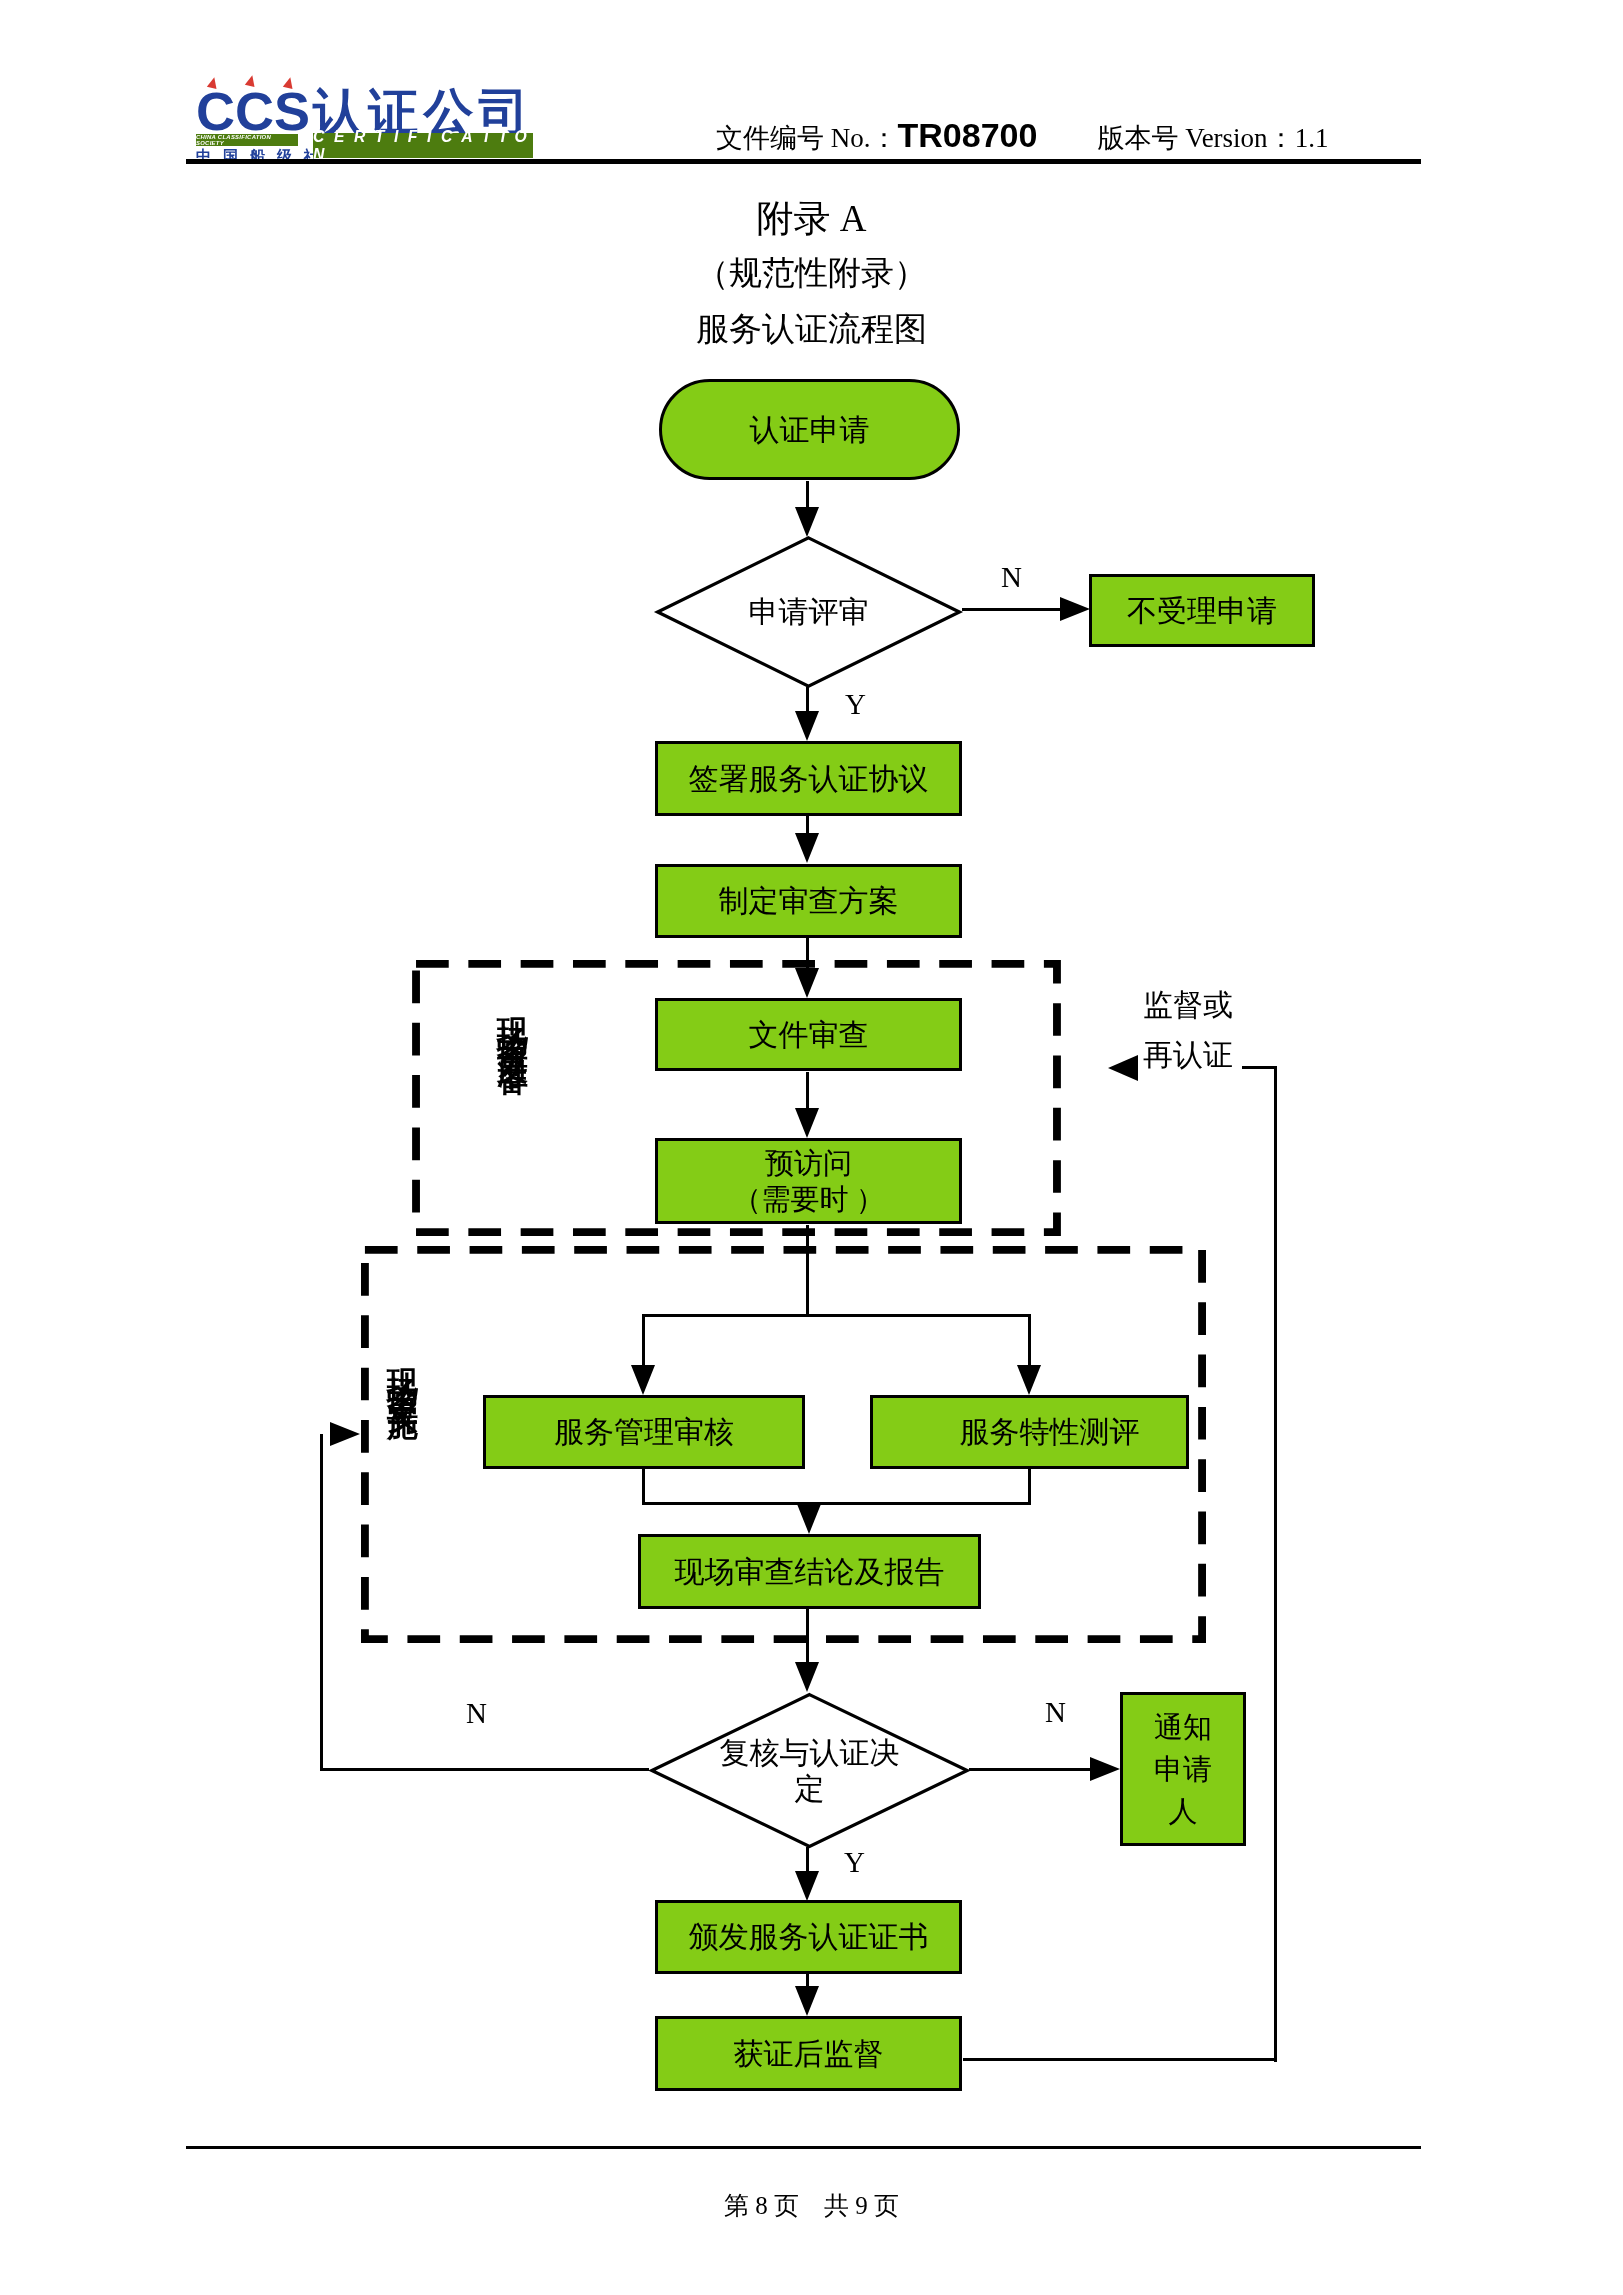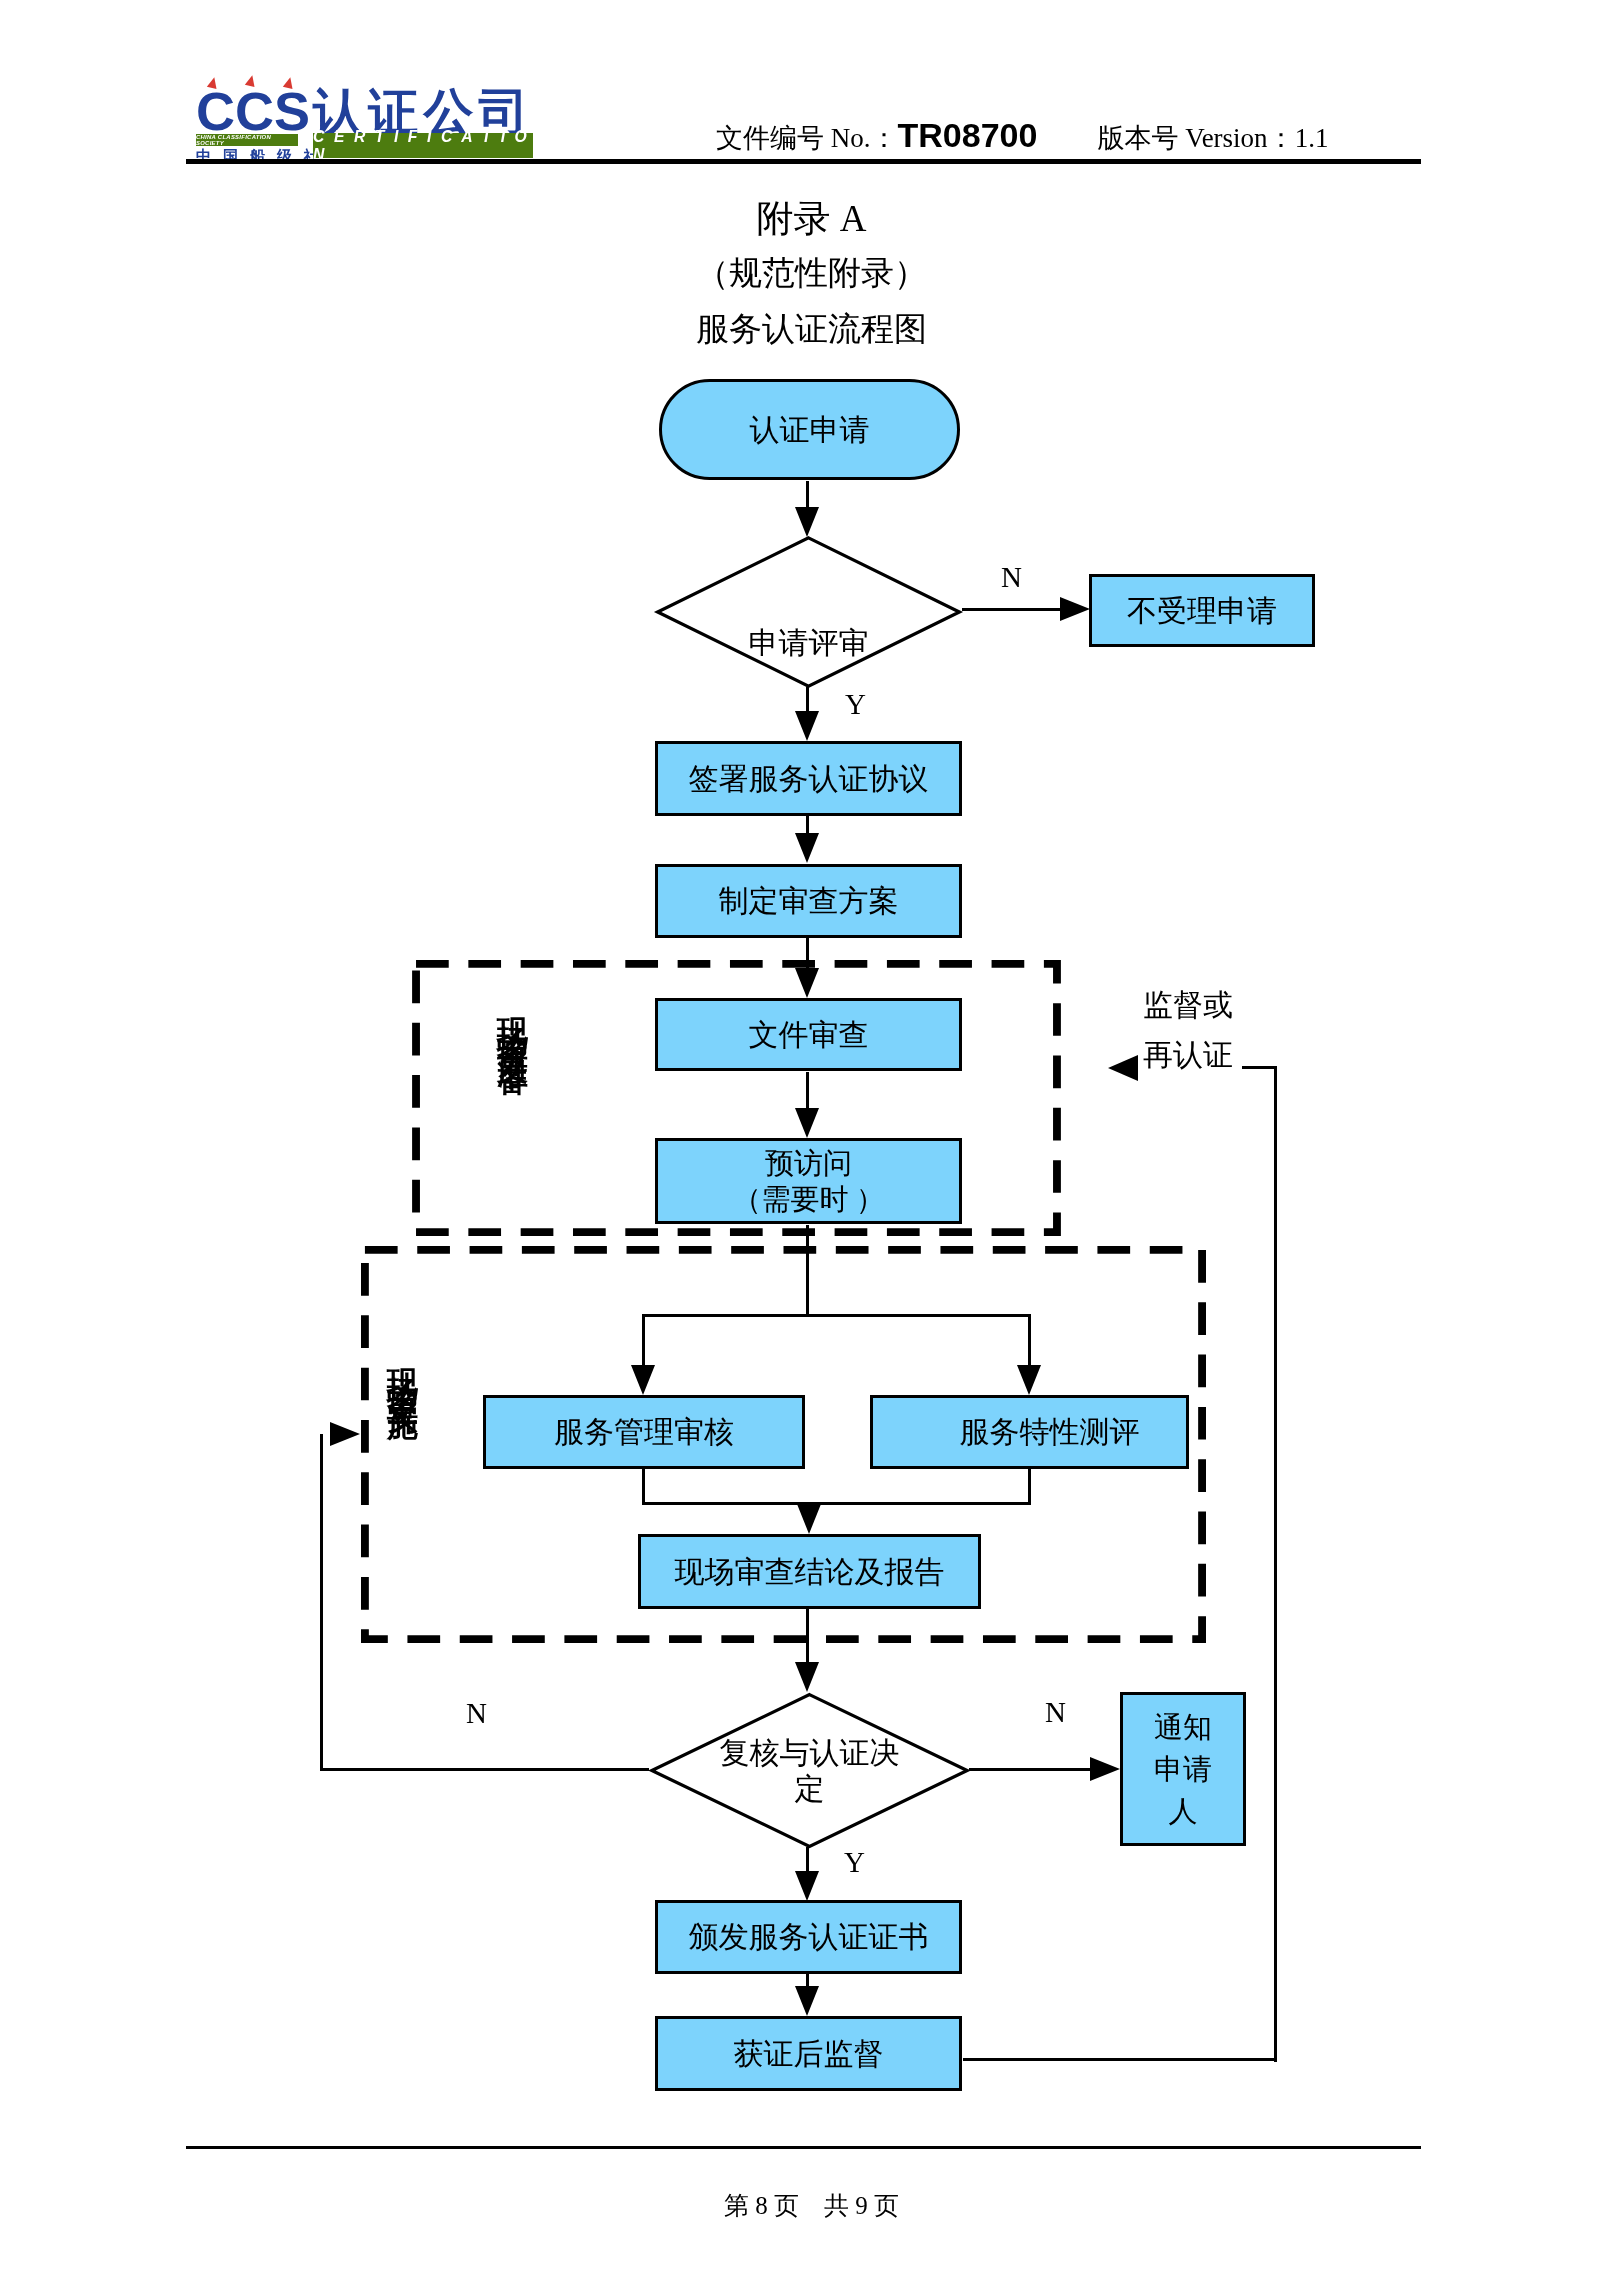--- a/index.html
+++ b/index.html
@@ -7,21 +7,21 @@
     position:relative;width:1623px;height:2295px;background:#ffffff;
     font-family:"Liberation Serif","DejaVu Serif",serif;color:#000;overflow:hidden;
   }
   .abs{position:absolute;}
   .hline{position:absolute;background:#000;height:3.3px;}
   .vline{position:absolute;background:#000;width:3.3px;}
   .arrd{position:absolute;width:0;height:0;border-left:12.4px solid transparent;border-right:12.4px solid transparent;border-top:30px solid #000;}
   .arrr{position:absolute;width:0;height:0;border-top:12.4px solid transparent;border-bottom:12.4px solid transparent;border-left:30px solid #000;}
   .arrl{position:absolute;width:0;height:0;border-top:13px solid transparent;border-bottom:13px solid transparent;border-right:30px solid #000;}
   .pbox{
-    position:absolute;border:3.3px solid #000;background:#7dd3fc;
+    position:absolute;border:3.3px solid #000;background:#84cc16;
     display:flex;flex-direction:column;align-items:center;justify-content:center;
     text-align:right;font-size:30px;line-height:1.25;box-sizing:border-box;
   }
   .oval{border-radius:54px;}
   .dtext{
     position:absolute;display:flex;flex-direction:column;align-items:center;justify-content:center;
     text-align:center;font-size:30px;line-height:1.2;
   }
   .lbl{position:absolute;font-size:29px;}
   .vtext{
@@ -72,21 +72,21 @@
   <div class="pbox oval" style="left:659px;top:379px;width:301px;height:101px;">
     <span>认证申请</span>
   </div>
 
   <div class="vline" style="left:806px;top:481px;height:28px;"></div>
   <div class="arrd" style="left:795px;top:507px;"></div>
 
   <svg class="shape" style="left:655px;top:535px;" width="307" height="154" viewBox="0 0 470 235">
     <polygon points="235,4 466,117.5 235,231 4,117.5" fill="#ffffff" stroke="#000000" stroke-width="5"></polygon>
   </svg>
-  <div class="dtext" style="left:655px;top:566px;width:307px;height:154px;">
+  <div class="dtext" style="left:655px;top:535px;width:307px;height:154px;">
     <span>申请评审</span>
   </div>
 
   <div class="lbl" style="left:1001px;top:561px;">N</div>
   <div class="hline" style="left:962px;top:608px;width:101px;"></div>
   <div class="arrr" style="left:1060px;top:597px;"></div>
   <div class="pbox" style="left:1089px;top:574px;width:226px;height:73px;">
     <span>不受理申请</span>
   </div>
 

